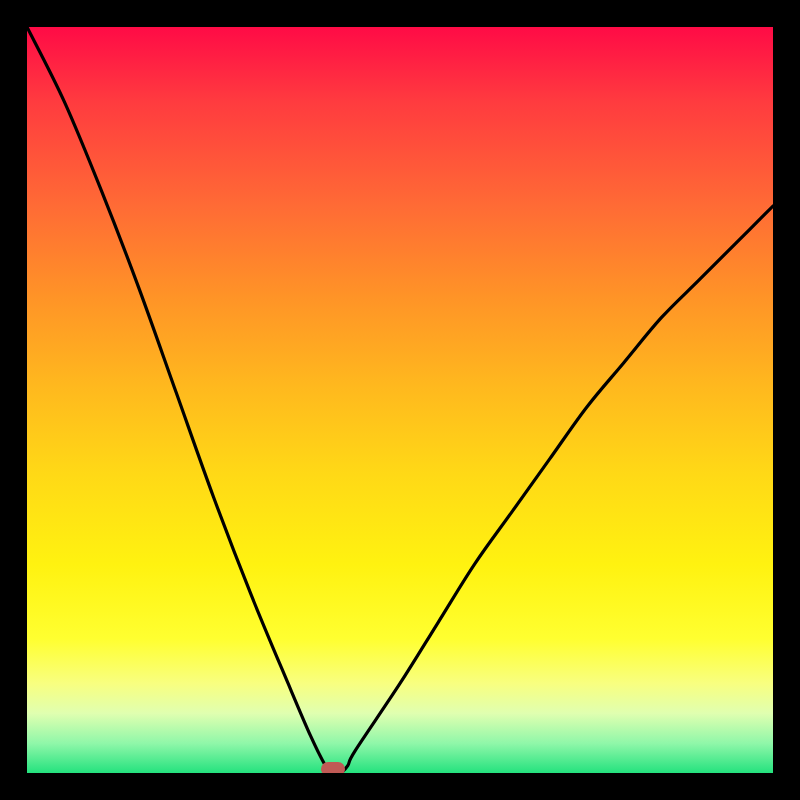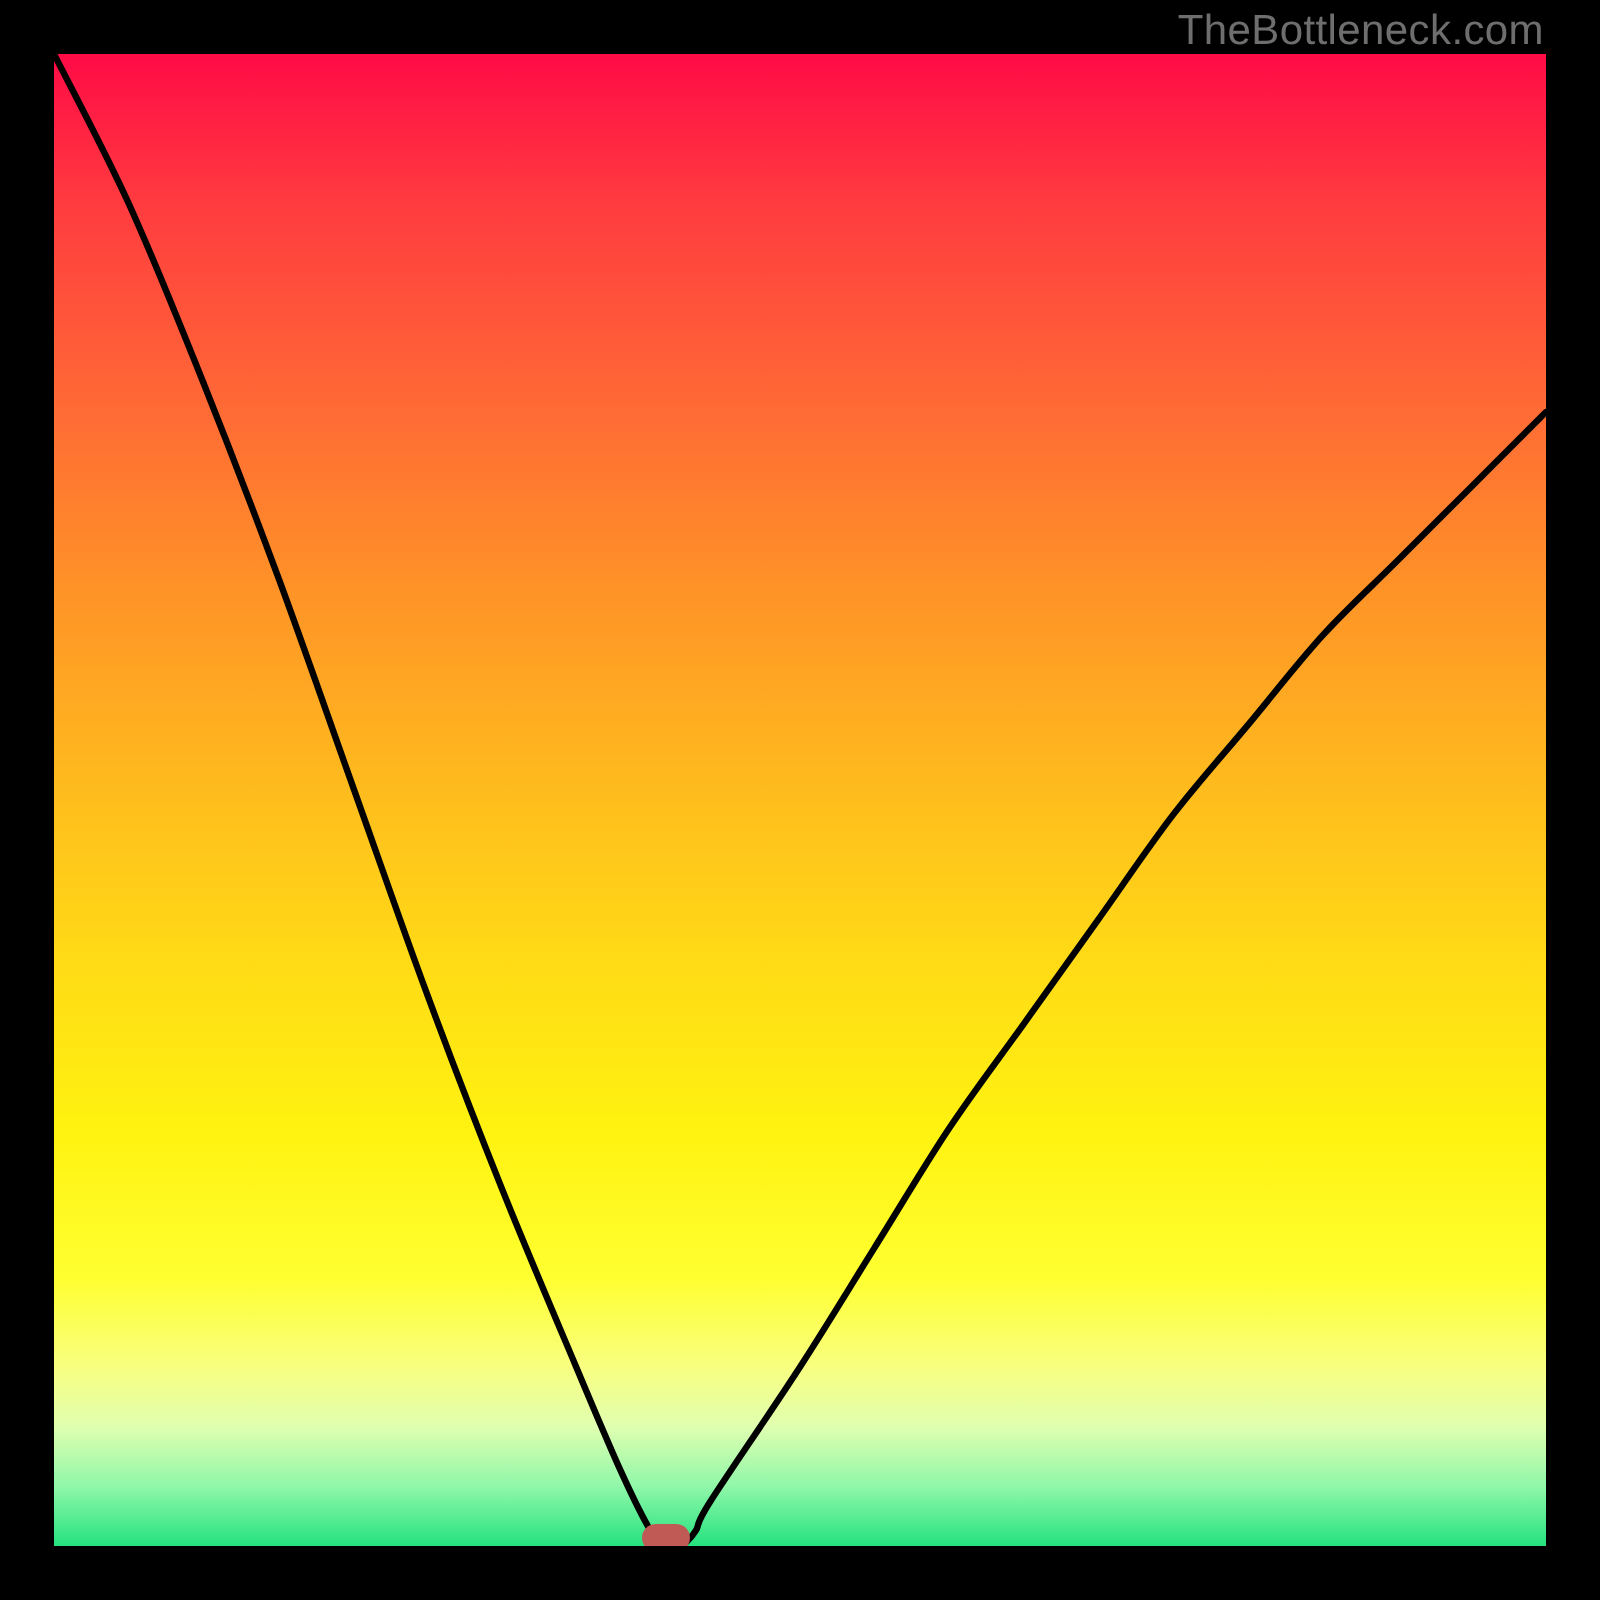--- a/index.html
+++ b/index.html
@@ -70,21 +70,20 @@
     font-weight: 500;
     letter-spacing: 0.2px;
     user-select: none;
   }
 </style>
 </head>
 <body>
 
 <div class="frame">
 
-  <div class="watermark">TheBottleneck.com</div>
 
   <div class="plot">
     <div class="gradient"></div>
 
     <svg class="curve" viewBox="0 0 746 746" preserveAspectRatio="none">
       <path fill="none" stroke="#000" stroke-width="3.2" stroke-linecap="round" d="M 0 0 C 6.216666666666668 12.433333333333337, 24.866666666666667 47.246666666666684, 37.300000000000004 74.60000000000002 C 49.73333333333334 101.95333333333336, 62.16666666666668 133.0366666666667, 74.60000000000001 164.12 C 87.03333333333335 195.20333333333332, 99.46666666666665 227.52999999999997, 111.89999999999999 261.09999999999997 C 124.33333333333333 294.66999999999996, 136.76666666666668 330.7266666666667, 149.20000000000002 365.54 C 161.63333333333335 400.35333333333335, 174.06666666666666 436.41, 186.5 469.98 C 198.93333333333334 503.55, 211.36666666666665 535.8766666666667, 223.79999999999998 566.96 C 236.23333333333332 598.0433333333334, 251.1533333333333 632.8566666666667, 261.09999999999997 656.48 C 271.0466666666666 680.1033333333334, 277.2633333333333 695.0233333333334, 283.48 708.7 C 289.6966666666667 722.3766666666667, 294.6700000000001 732.3233333333333, 298.40000000000003 738.54 C 302.13 744.7566666666667, 303.3733333333333 744.7566666666667, 305.85999999999996 746 C 308.34666666666664 747.2433333333333, 310.8333333333333 747.2433333333333, 313.32 746 C 315.8066666666667 744.7566666666667, 318.2933333333333 742.27, 320.78 738.54 C 323.26666666666665 734.81, 319.5366666666667 737.2966666666666, 328.24 723.62 C 336.9433333333333 709.9433333333334, 359.3233333333333 677.6166666666667, 373 656.48 C 386.6766666666667 635.3433333333334, 397.8666666666667 616.6933333333333, 410.3 596.8 C 422.73333333333335 576.9066666666666, 435.16666666666663 555.77, 447.59999999999997 537.12 C 460.0333333333333 518.47, 472.4666666666667 502.30666666666673, 484.90000000000003 484.90000000000003 C 497.33333333333337 467.49333333333334, 509.7666666666666 450.0866666666667, 522.1999999999999 432.68 C 534.6333333333332 415.2733333333333, 547.0666666666666 396.62333333333333, 559.5 380.46 C 571.9333333333334 364.2966666666666, 584.3666666666668 350.62, 596.8000000000001 335.7 C 609.2333333333333 320.78, 621.6666666666667 304.6166666666667, 634.1 290.94 C 646.5333333333333 277.2633333333333, 658.9666666666667 266.0733333333333, 671.4 253.64 C 683.8333333333333 241.20666666666665, 696.2666666666667 228.77333333333337, 708.6999999999999 216.34000000000003 C 721.1333333333332 203.9066666666667, 739.7833333333333 185.25666666666663, 746 179.03999999999996"></path>
     </svg>
 
     <div class="marker" style="left: 293.86px;"></div>
   </div>

